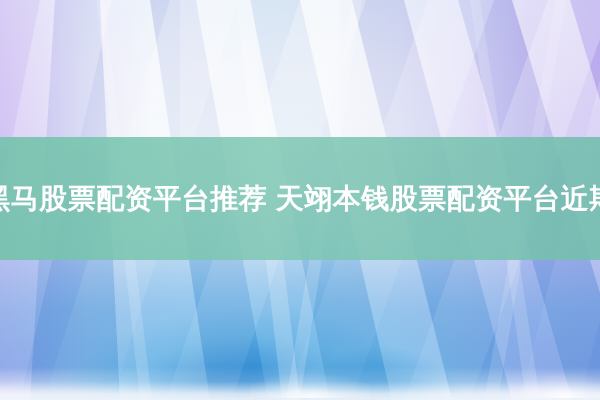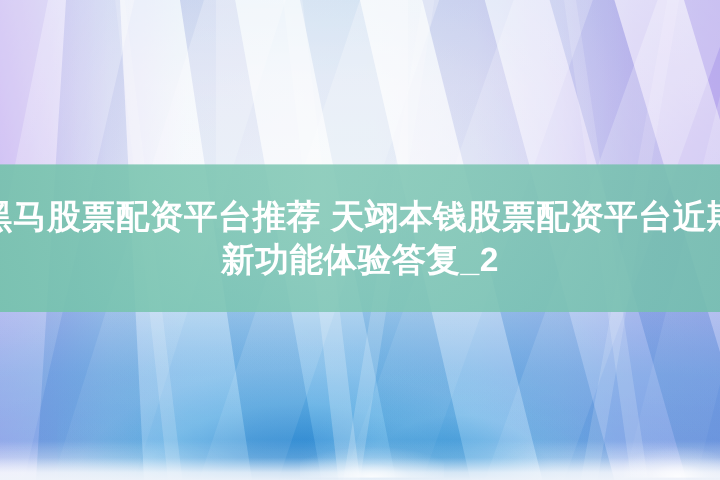--- a/index.html
+++ b/index.html
@@ -214,16 +214,15 @@
       <rect x="180" y="0" width="160" height="190" fill="#ffffff" opacity="0.22"></rect>
     </svg>
   </div>
 
   <div class="bottom-glow"></div>
   <div class="bottom-spark" style="left:250px;"></div>
   <div class="bottom-spark" style="left:520px;width:90px;"></div>
 
   <div class="title-band">
     <div class="title-line">黑马股票配资平台推荐 天翊本钱股票配资平台近期</div>
-    <div class="title-line">新功能体验答复_2</div>
   </div>
 
 </div>
 
 </body></html>

